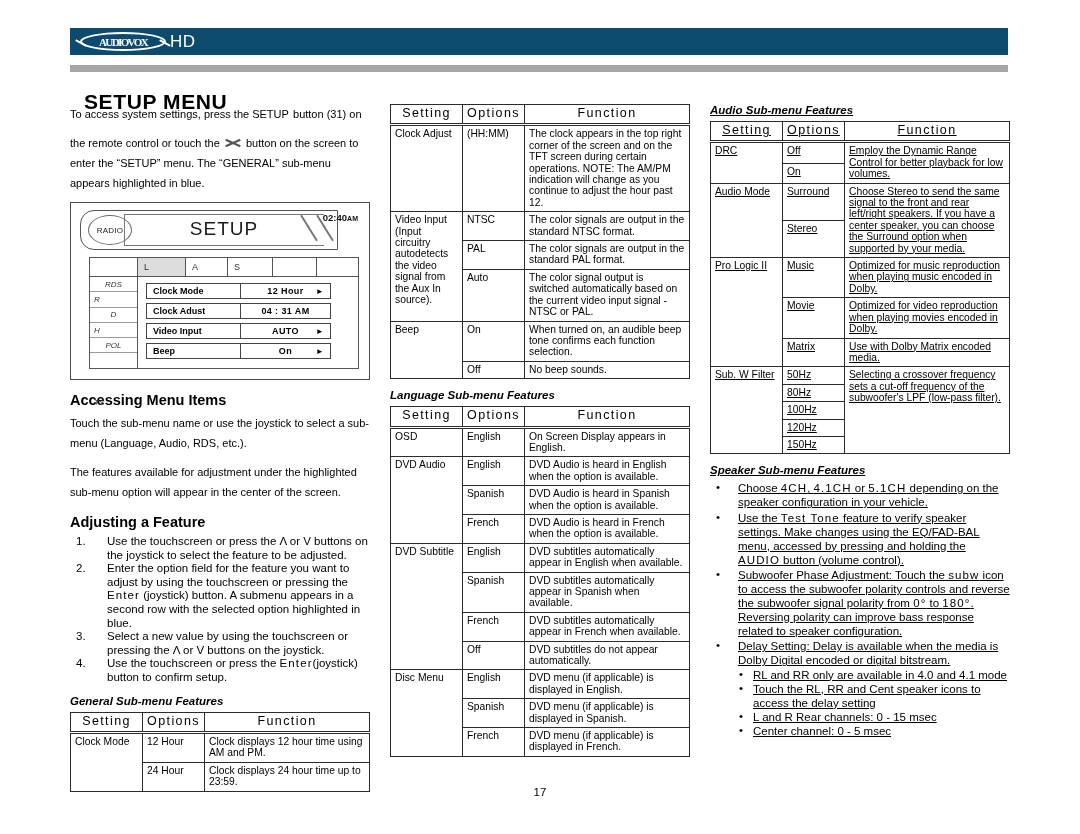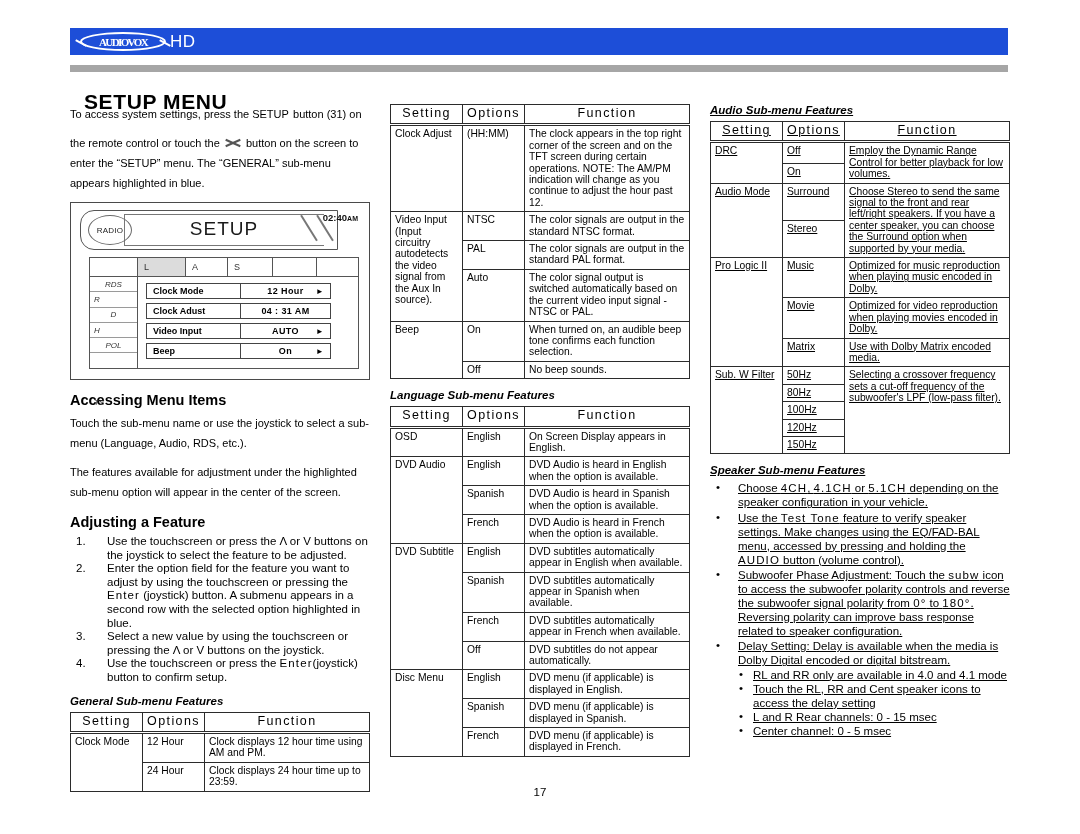--- a/index.html
+++ b/index.html
@@ -13,21 +13,21 @@
     color: #000000;
     position: relative;
     overflow: hidden;
   }
 
   
   .header-bar {
     position: absolute;
     left: 70px; top: 28px;
     width: 938px; height: 27px;
-    background: #1d4ed8;
+    background: #0c4a6e;
     display: flex; align-items: center;
   }
   .logo-wrap {
     display: flex; align-items: center;
     margin-left: 10px;
   }
   .logo-oval {
     width: 86px; height: 19px;
     border: 2px solid #ffffff;
     border-radius: 50%;

